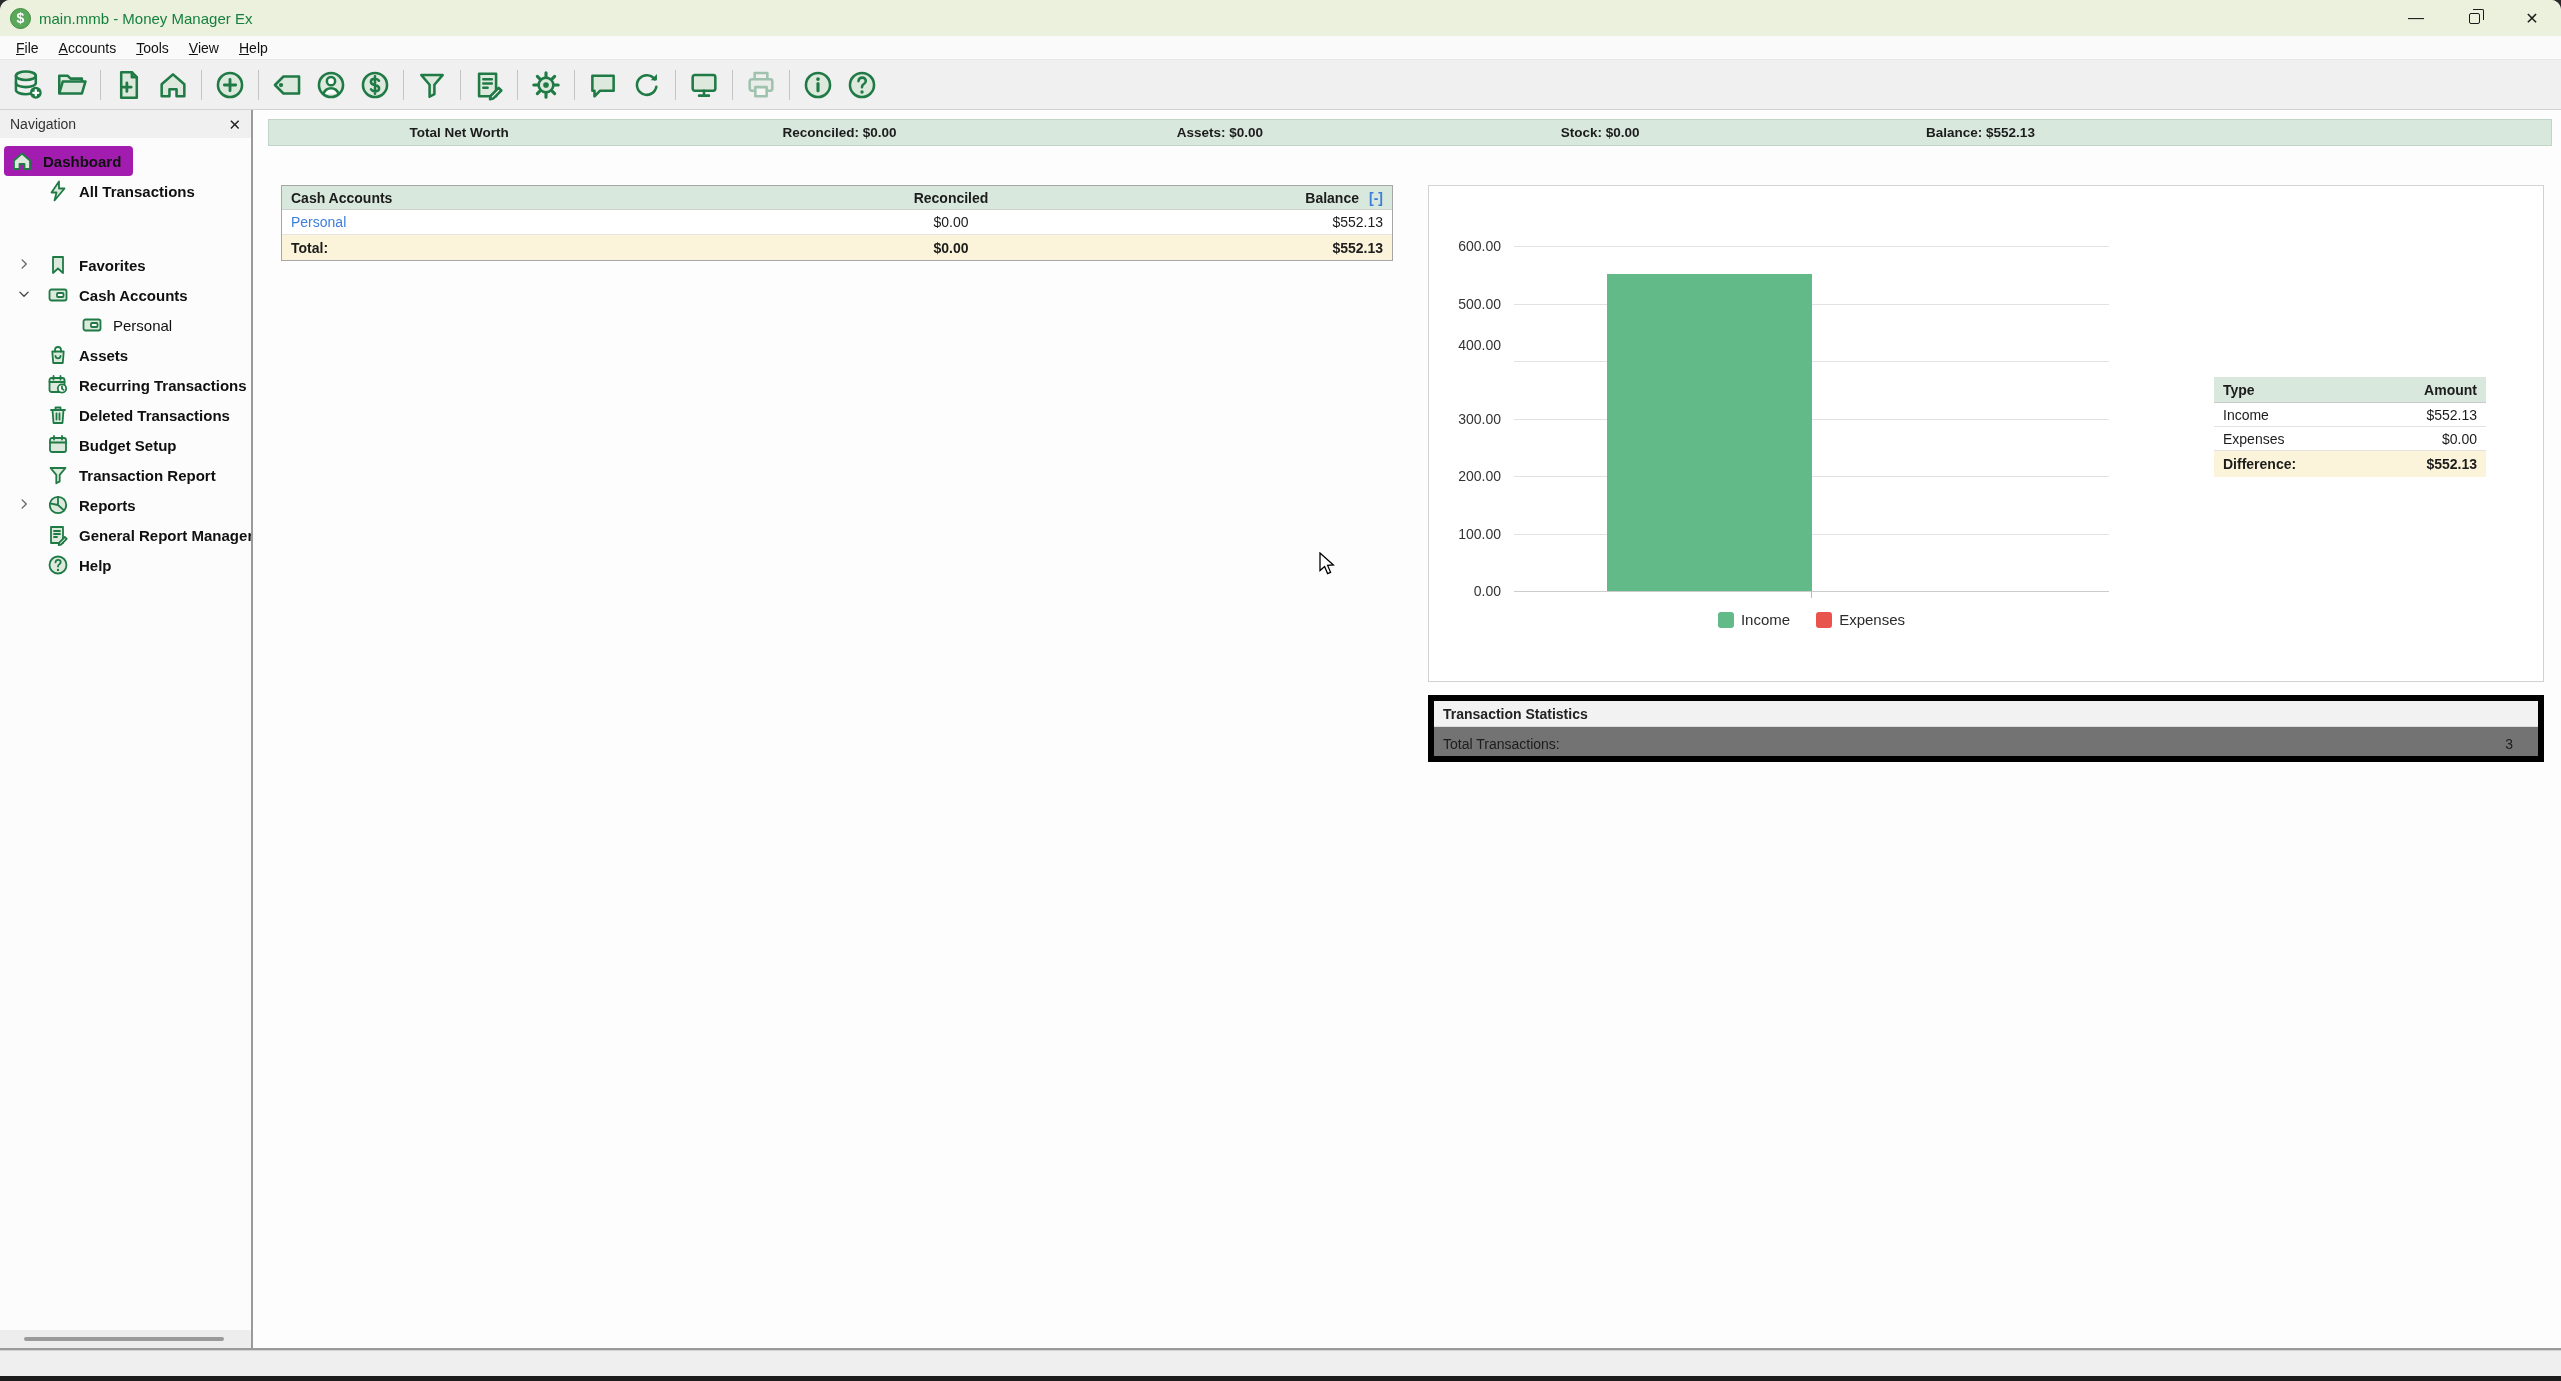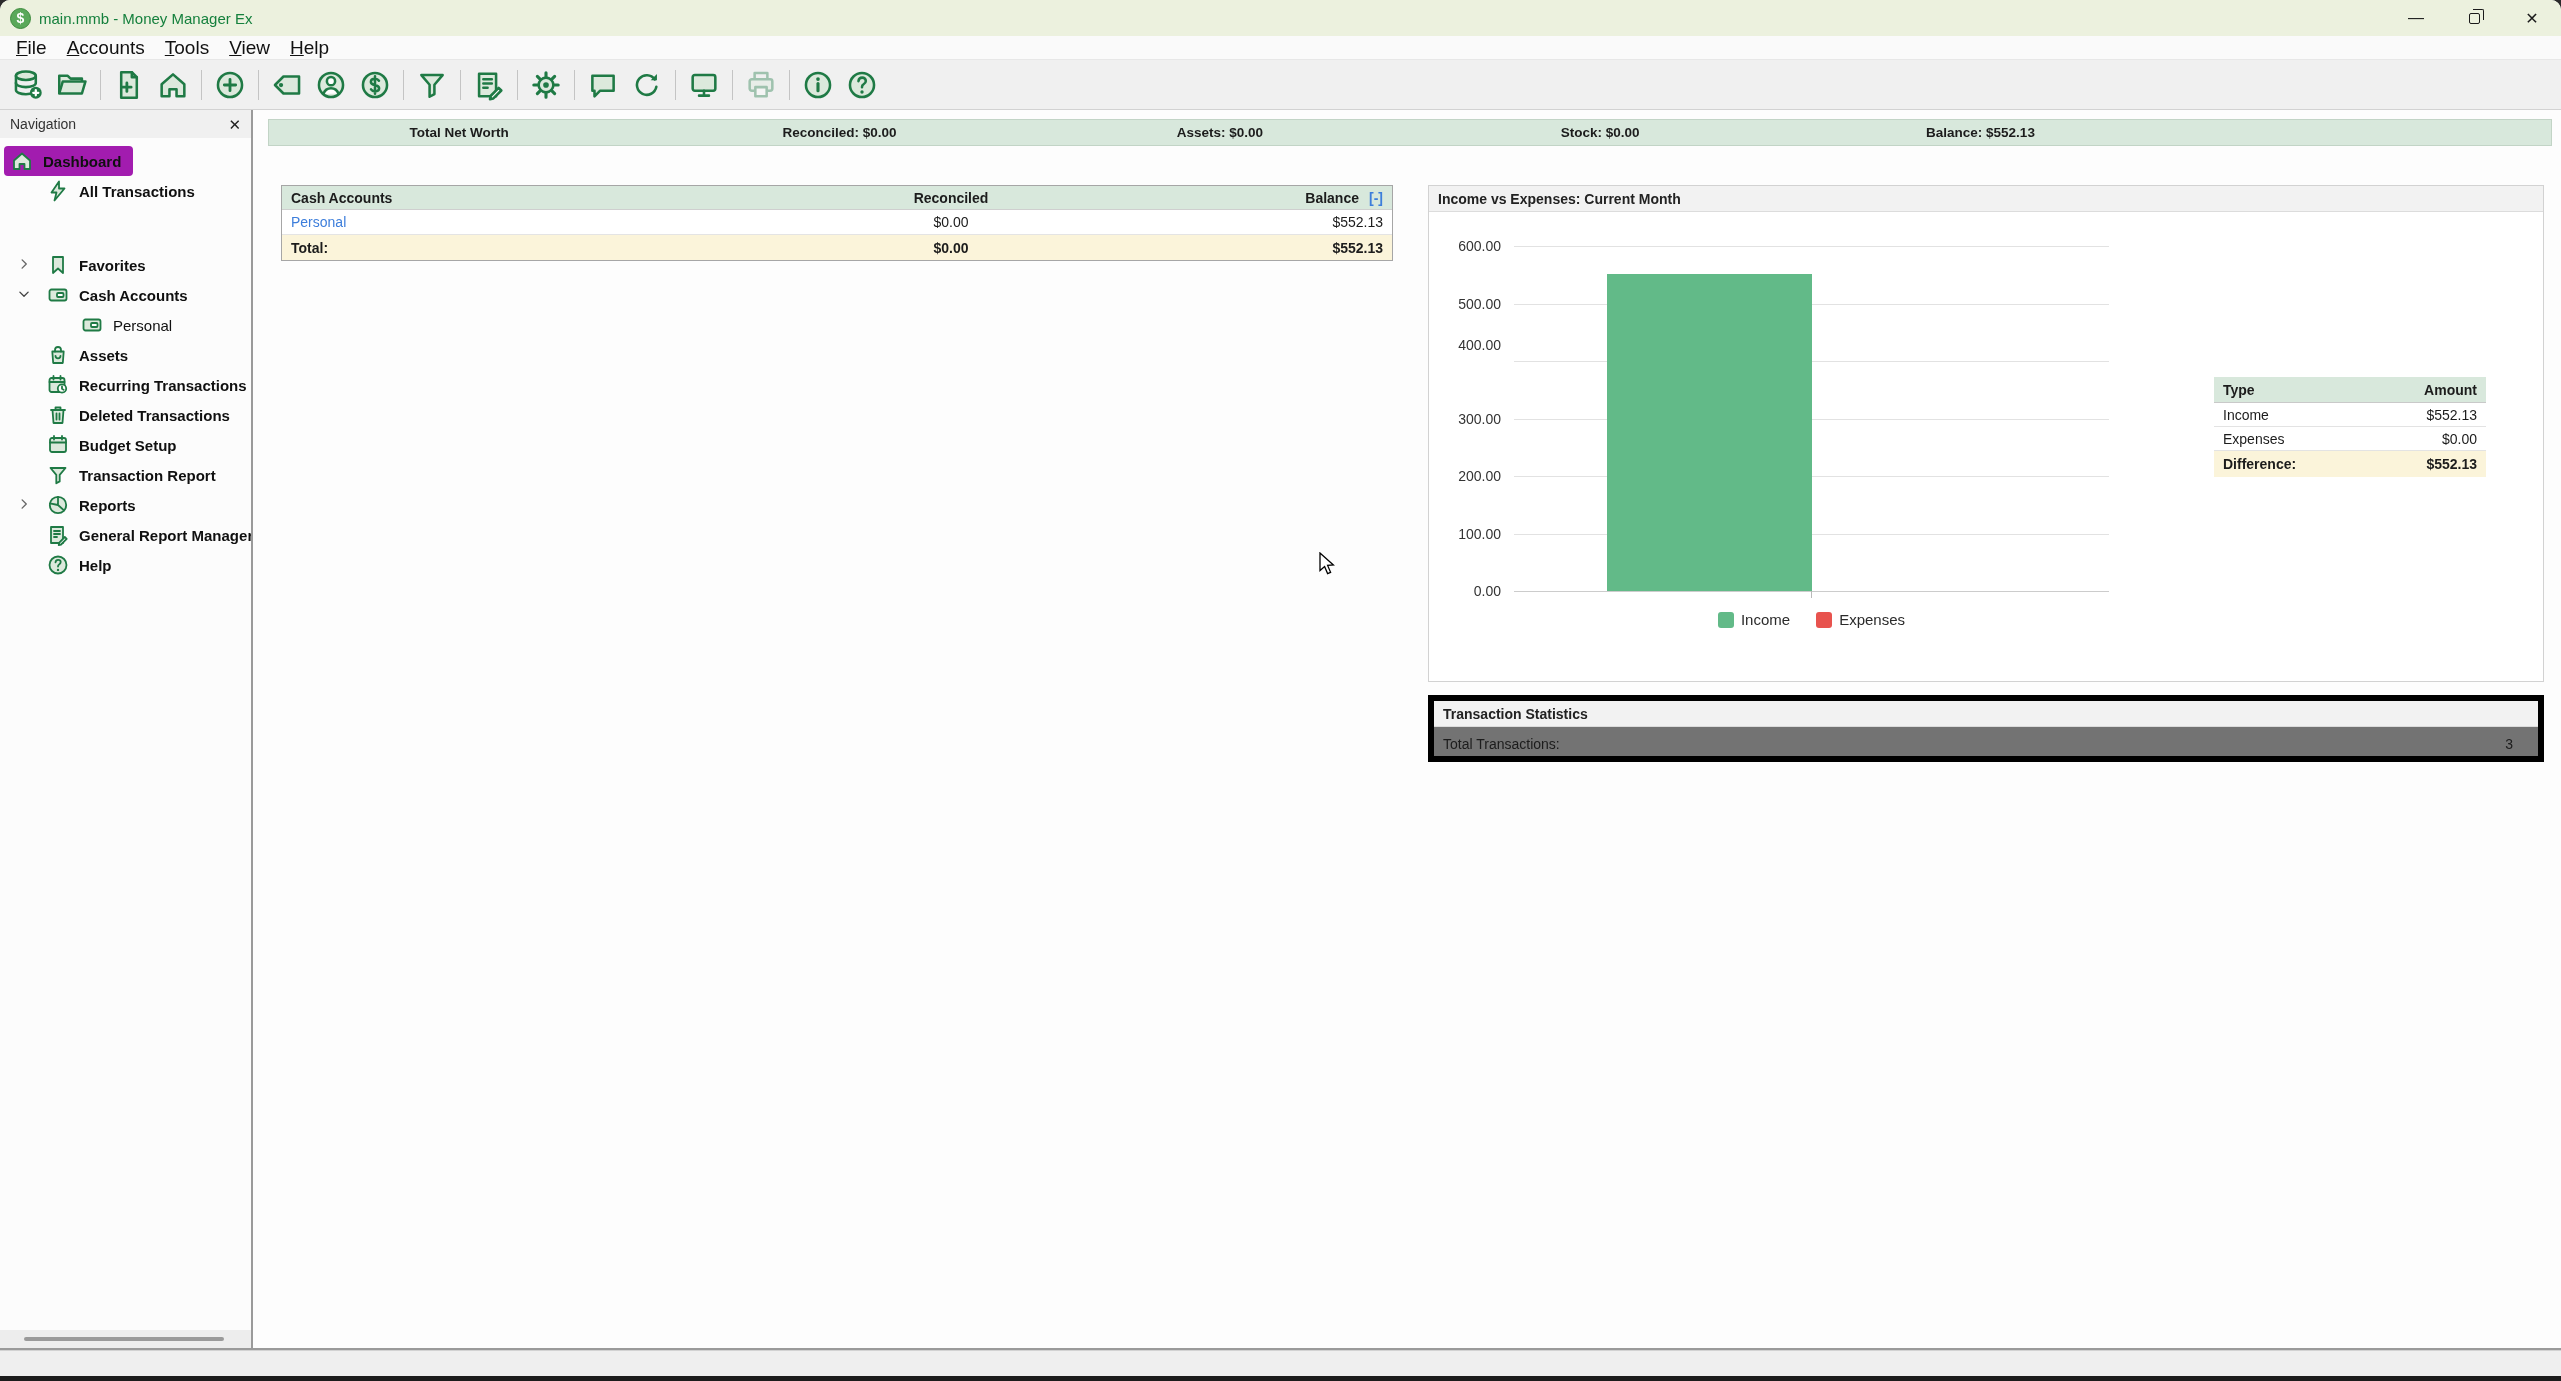--- a/index.html
+++ b/index.html
@@ -12,21 +12,21 @@
   .app-icon{width:21px;height:21px;border-radius:50%;background:#5aa85a;border:1px solid #3d8a3d;color:#fff;
     font-weight:bold;font-size:14px;display:flex;align-items:center;justify-content:center;margin:0 8px 0 10px;}
   .title-text{font-size:15px;color:#15803d;}
   .win-controls{margin-left:auto;display:flex;height:100%;}
   .win-btn{width:58px;height:100%;display:flex;align-items:center;justify-content:center;font-size:16px;color:#1b1b1b;}
   .restore-glyph{width:11px;height:11px;border:1.5px solid #1b1b1b;border-radius:2px;position:relative;}
   .restore-glyph::before{content:'';position:absolute;top:-5px;left:3px;width:10px;height:10px;
     border-top:1.5px solid #1b1b1b;border-right:1.5px solid #1b1b1b;border-radius:0 2px 0 0;}
 
   
-  .menubar{height:24px;background:#fafafa;border-bottom:1px solid #e7e7e7;display:flex;align-items:center;padding-left:6px;font-size:19px;color:#111;}
+  .menubar{height:24px;background:#fafafa;border-bottom:1px solid #e7e7e7;display:flex;align-items:center;padding-left:6px;font-size:14px;color:#111;}
   .menu-item{padding:1px 10px;}
   .menu-item u{text-decoration:underline;}
 
   
   .toolbar{height:50px;background:#f0f0f0;border-bottom:1px solid #d2d2d2;display:flex;align-items:center;padding-left:6px;}
   .tb-btn{width:44px;height:44px;display:flex;align-items:center;justify-content:center;}
   .tb-btn svg{width:34px;height:34px;}
   .tb-btn.disabled{opacity:.38;}
   .tb-sep{width:1px;height:30px;background:#c4c4c4;margin:0 6px;}
 
@@ -474,21 +474,20 @@
           <div class="cc-bal">$552.13</div>
         </div>
         <div class="crow total">
           <div class="cc-name">Total:</div>
           <div class="cc-rec">$0.00</div>
           <div class="cc-bal">$552.13</div>
         </div>
       </div>
 
       <div class="chart-panel">
-        <div class="panel-header">Income vs Expenses: Current Month</div>
         <div class="chart-area">
           <div class="chart-plot" id="chart-plot">
               <div class="gridline zero" style="top: 345px;"></div>
               <div class="ytick" style="top: 345px;">0.00</div>
               <div class="gridline" style="top: 287.5px;"></div>
               <div class="ytick" style="top: 287.5px;">100.00</div>
               <div class="gridline" style="top: 230px;"></div>
               <div class="ytick" style="top: 230px;">200.00</div>
               <div class="gridline" style="top: 172.5px;"></div>
               <div class="ytick" style="top: 172.5px;">300.00</div>

